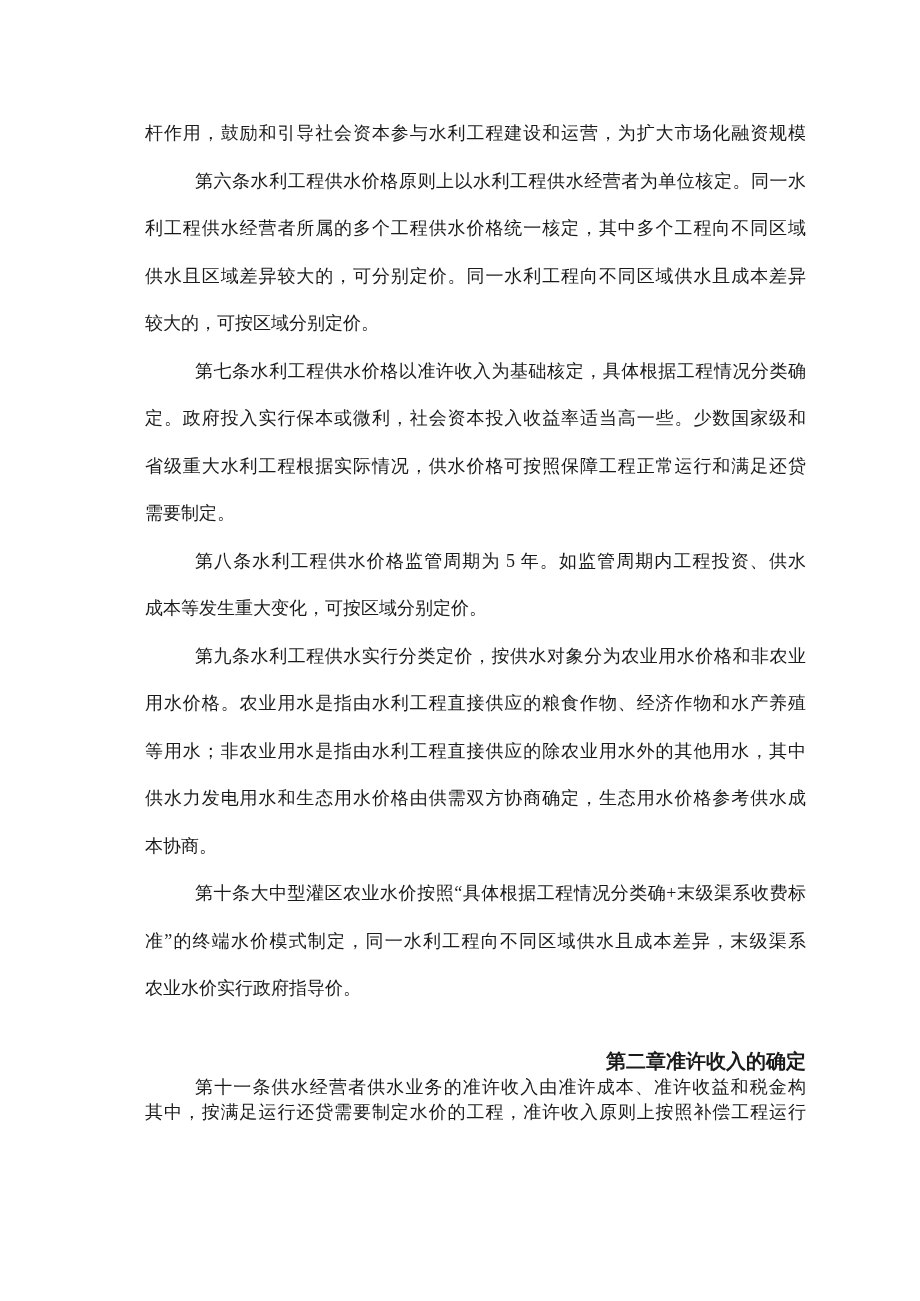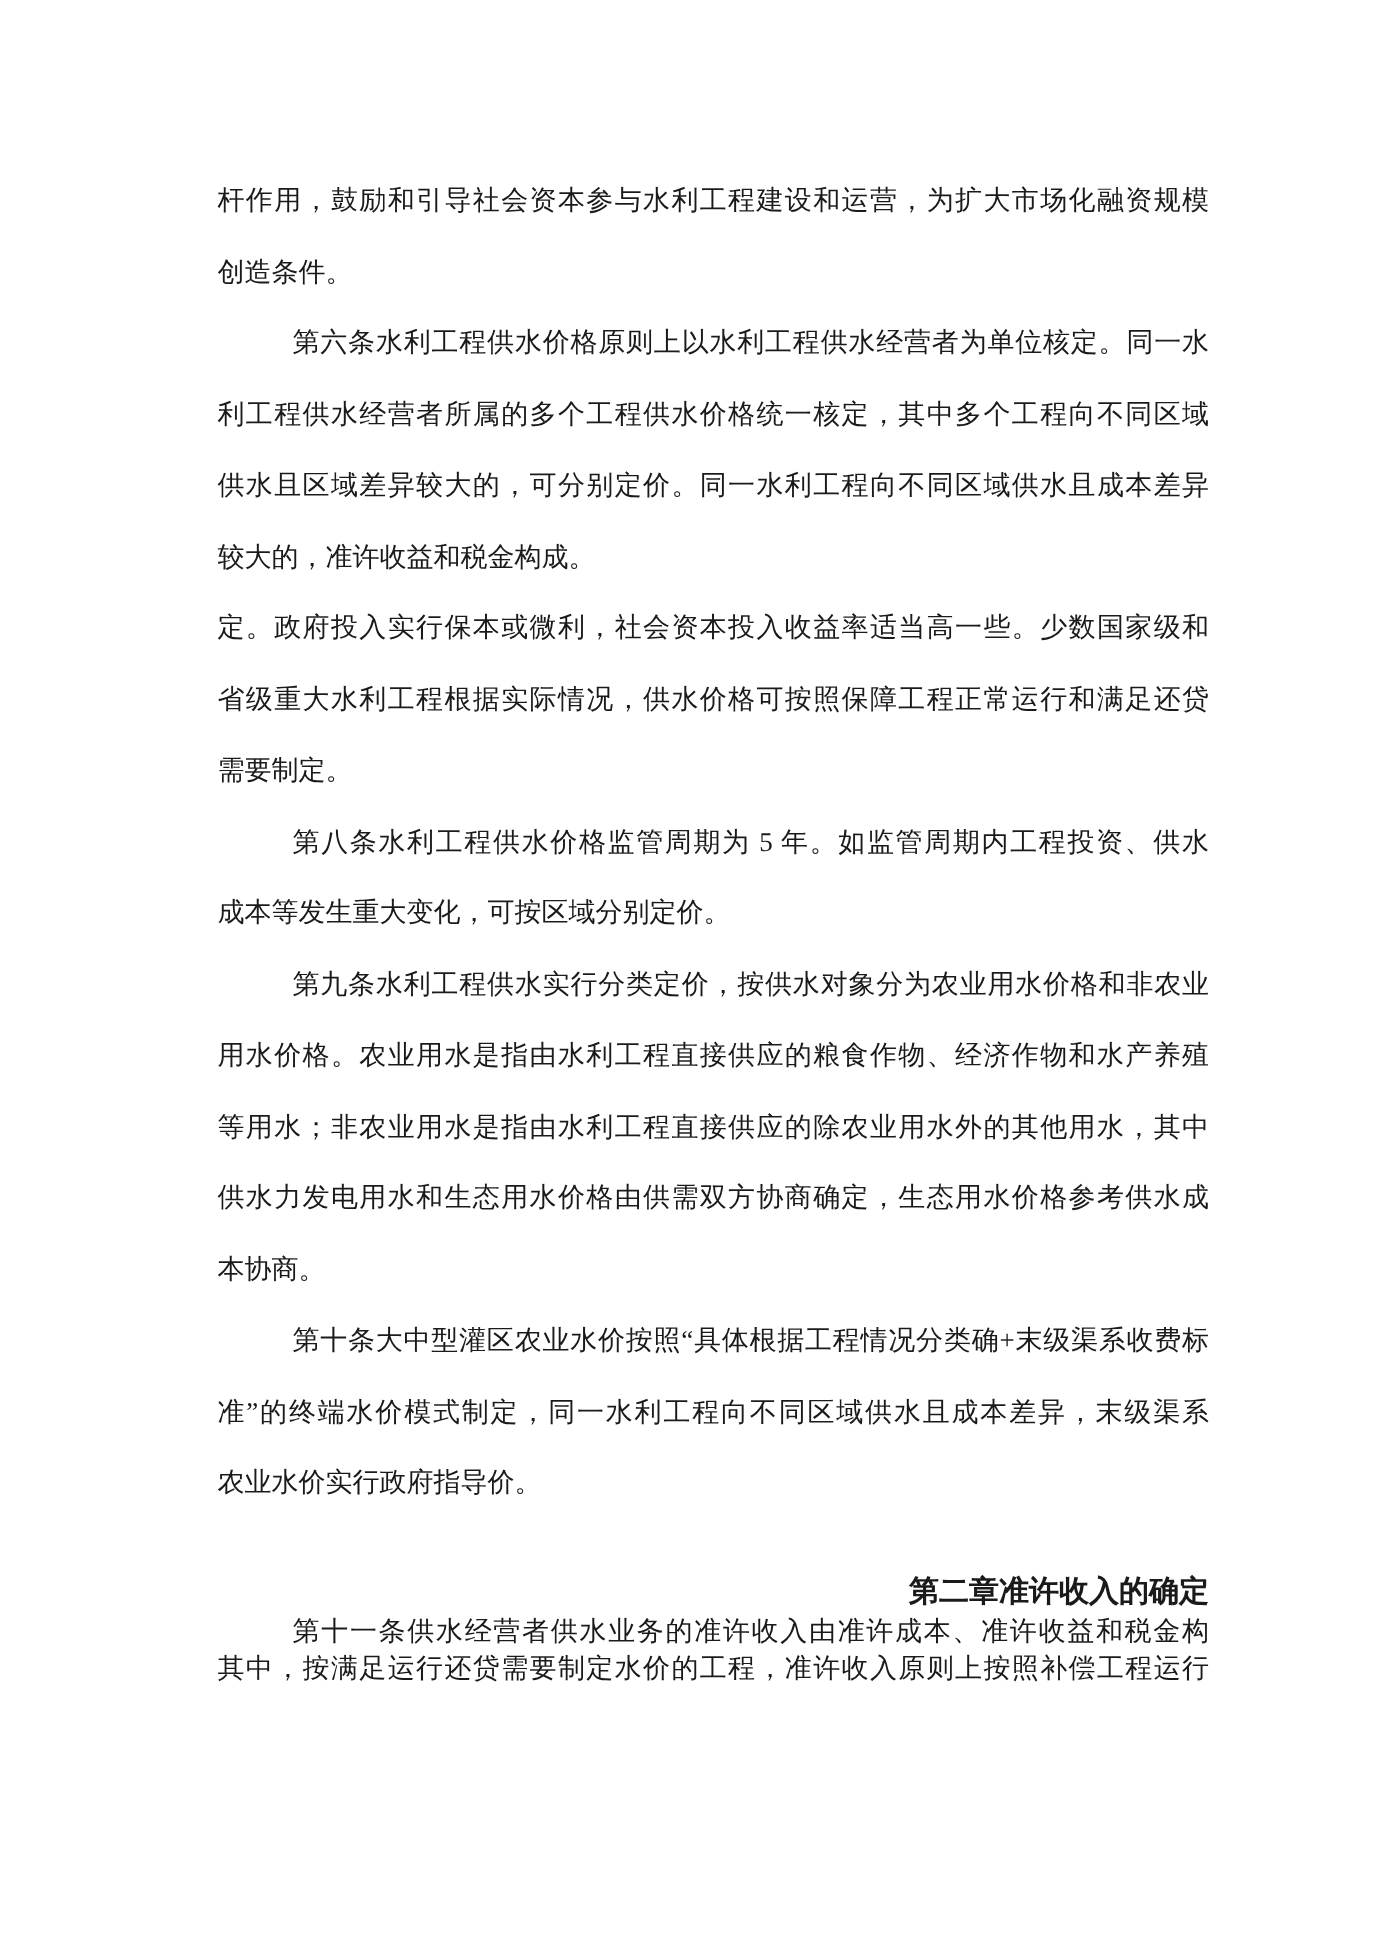--- a/index.html
+++ b/index.html
@@ -57,27 +57,27 @@
     text-align-last: justify;
   }
 </style>
 </head>
 <body>
 
 <div class="page">
   <div class="text-col">
 
     <div class="ln">杆作用，鼓励和引导社会资本参与水利工程建设和运营，为扩大市场化融资规模</div>
-    <div class="ln end">创造条件。</div>
 
     <div class="ln ind">第六条水利工程供水价格原则上以水利工程供水经营者为单位核定。同一水</div>
     <div class="ln">利工程供水经营者所属的多个工程供水价格统一核定，其中多个工程向不同区域</div>
     <div class="ln">供水且区域差异较大的，可分别定价。同一水利工程向不同区域供水且成本差异</div>
-    <div class="ln end">较大的，准许收益和税金构成。</div>
+    <div class="ln end">较大的，可按区域分别定价。</div>
 
+    <div class="ln ind">第七条水利工程供水价格以准许收入为基础核定，具体根据工程情况分类确</div>
     <div class="ln">定。政府投入实行保本或微利，社会资本投入收益率适当高一些。少数国家级和</div>
     <div class="ln">省级重大水利工程根据实际情况，供水价格可按照保障工程正常运行和满足还贷</div>
     <div class="ln end">需要制定。</div>
 
     <div class="ln ind">第八条水利工程供水价格监管周期为 5 年。如监管周期内工程投资、供水量、</div>
     <div class="ln end">成本等发生重大变化，可按区域分别定价。</div>
 
     <div class="ln ind">第九条水利工程供水实行分类定价，按供水对象分为农业用水价格和非农业</div>
     <div class="ln">用水价格。农业用水是指由水利工程直接供应的粮食作物、经济作物和水产养殖</div>
     <div class="ln">等用水；非农业用水是指由水利工程直接供应的除农业用水外的其他用水，其中</div>

